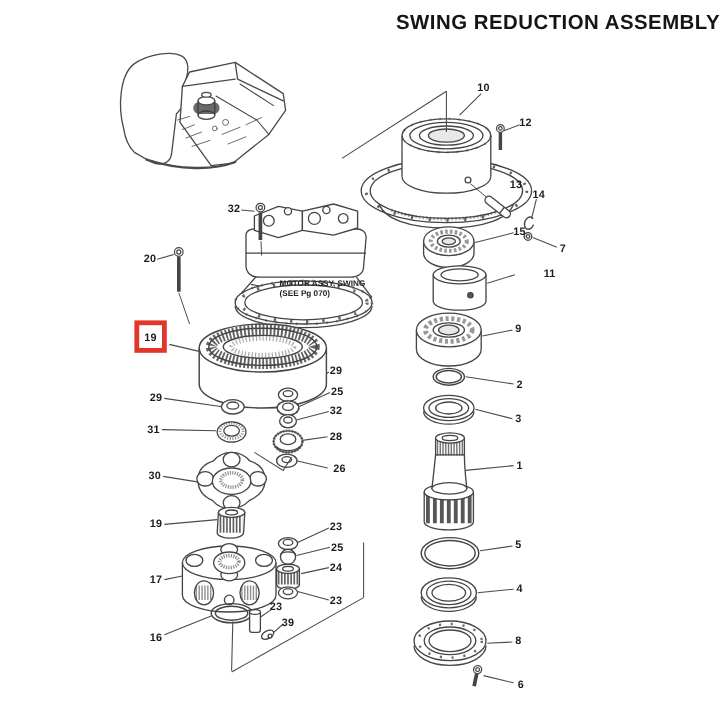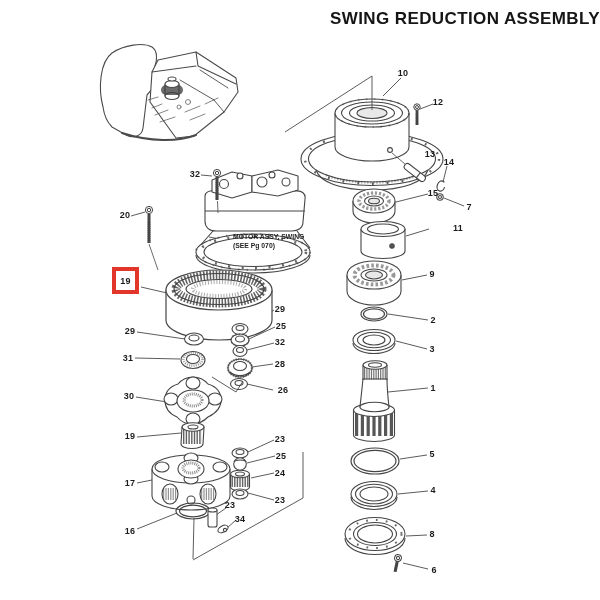--- a/index.html
+++ b/index.html
@@ -349,21 +349,21 @@
 
   <span class="co" style="left:125px;top:215px">20</span>
   <span class="co" style="left:195px;top:174px">32</span>
   <span class="co" style="left:130px;top:331px">29</span>
   <span class="co" style="left:128px;top:358px">31</span>
   <span class="co" style="left:129px;top:396px">30</span>
   <span class="co" style="left:130px;top:436px">19</span>
   <span class="co" style="left:130px;top:483px">17</span>
   <span class="co" style="left:130px;top:531px">16</span>
   <span class="co" style="left:230px;top:505px">23</span>
-  <span class="co" style="left:240px;top:519px">34</span>
+  <span class="co" style="left:240px;top:519px">39</span>
   <span class="co" style="left:280px;top:309px">29</span>
   <span class="co" style="left:281px;top:326px">25</span>
   <span class="co" style="left:280px;top:342px">32</span>
   <span class="co" style="left:280px;top:364px">28</span>
   <span class="co" style="left:283px;top:390px">26</span>
   <span class="co" style="left:280px;top:439px">23</span>
   <span class="co" style="left:281px;top:456px">25</span>
   <span class="co" style="left:280px;top:473px">24</span>
   <span class="co" style="left:280px;top:500px">23</span>
   <span class="co" style="left:403px;top:73px">10</span>

